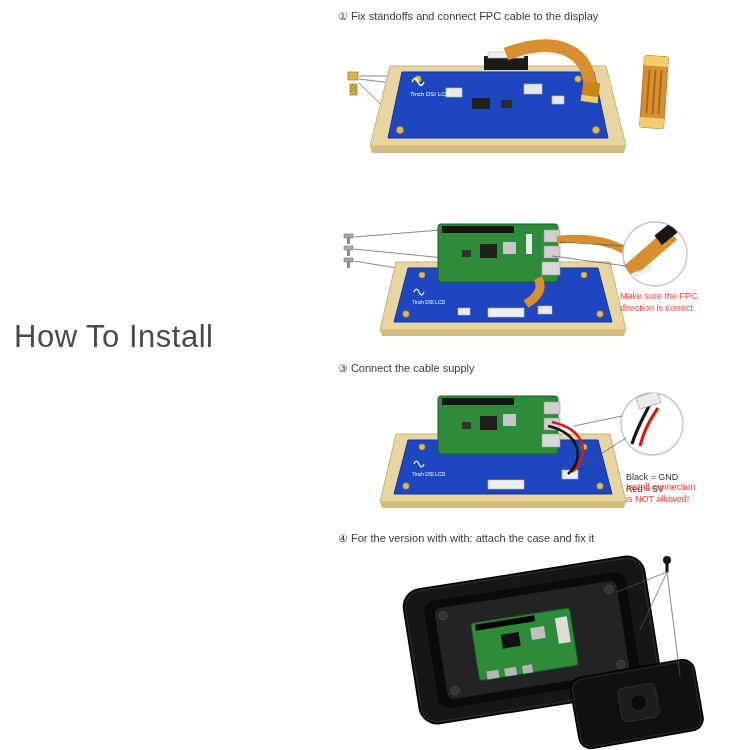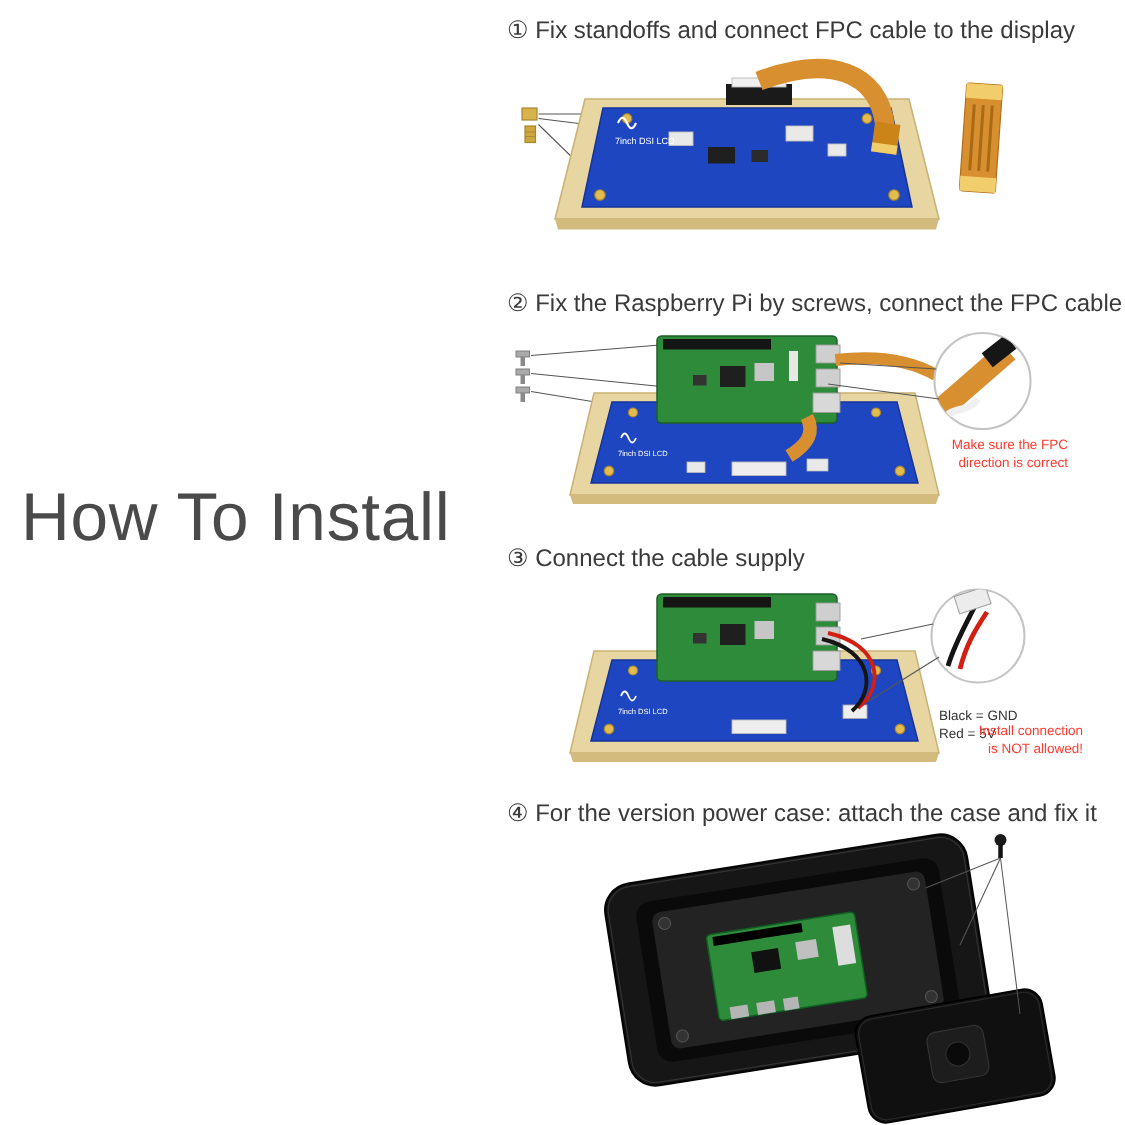--- a/index.html
+++ b/index.html
@@ -2,32 +2,32 @@
 <html><head>
 <meta charset="utf-8">
 <style>
   html,body{margin:0;padding:0;background:#fff;}
   .page{
     position:relative;width:750px;height:750px;background:#ffffff;
     font-family:"Liberation Sans", sans-serif;overflow:hidden;
   }
   .title{
     position:absolute;left:14px;top:320px;width:310px;margin:0;
-    font-size:45px;font-weight:400;color:#4a4a4a;letter-spacing:0.5px;
+    font-size:31px;font-weight:400;color:#4a4a4a;letter-spacing:0.5px;
     line-height:1.1;white-space:nowrap;
   }
   .step-label{
-    position:absolute;left:338px;font-size:16px;color:#3a3a3a;white-space:nowrap;
+    position:absolute;left:338px;font-size:11px;color:#3a3a3a;white-space:nowrap;
   }
   .illus{position:absolute;}
   .note{
     position:absolute;font-size:9px;line-height:1.3;white-space:pre-line;
     text-align:left;
   }
-  .note-red{color:#ff3b30;text-align:right;}
+  .note-red{color:#ff3b30;}
   .note-black{color:#333333;}
 </style>
 </head>
 <body>
 
 <div class="page">
 
   <h1 class="title">How To Install</h1>
 
   <div class="step-label" style="top:10px">① Fix standoffs and connect FPC cable to the display</div>
@@ -77,21 +77,20 @@
     <g transform="rotate(4 316 66)">
       <rect x="304" y="30" width="24" height="72" rx="2" fill="#d88f2f" stroke="#b06f1c" stroke-width="0.8"></rect>
       <rect x="304" y="30" width="24" height="10" fill="#f2cd6b"></rect>
       <rect x="304" y="92" width="24" height="10" fill="#f2cd6b"></rect>
       <rect x="309" y="44" width="2" height="44" fill="#a96a15"></rect>
       <rect x="315" y="44" width="2" height="44" fill="#a96a15"></rect>
       <rect x="321" y="44" width="2" height="44" fill="#a96a15"></rect>
     </g>
   </svg>
 
-  <div class="step-label" style="top:192px">② Fix the Raspberry Pi by screws, connect the FPC cable</div>
 
   <svg class="illus" style="left:338px;top:208px" width="360" height="145" viewBox="0 0 360 145">
     <defs>
       <clipPath id="clip2">
           <circle cx="317" cy="46" r="32"></circle>
         </clipPath>
     </defs>
 
     <g>
       <rect x="6" y="26" width="9" height="4" fill="#aaaaaa" stroke="#777777" stroke-width="0.6"></rect>
@@ -201,21 +200,21 @@
       <line x1="236" y1="46" x2="284" y2="36" stroke="#555" stroke-width="0.7"></line>
       <line x1="240" y1="88" x2="288" y2="58" stroke="#555" stroke-width="0.7"></line>
     </g>
   </svg>
 
   <div class="note note-black" style="left:626px;top:472px;width:80px">Black = GND
 Red = 5V</div>
   <div class="note note-red" style="left:626px;top:482px;width:96px">Install connection
 is NOT allowed!</div>
 
-  <div class="step-label" style="top:532px">④ For the version power case: attach the case and fix it</div>
+  <div class="step-label" style="top:532px">④ For the version with with: attach the case and fix it</div>
 
   <svg class="illus" style="left:382px;top:550px" width="340" height="200" viewBox="0 0 340 200">
 
     <g transform="rotate(-9 150 90)">
       <rect x="28" y="22" width="244" height="136" rx="18" fill="#161616" stroke="#050505" stroke-width="1.5"></rect>
       <rect x="30" y="24" width="240" height="132" rx="16" fill="none" stroke="#333333" stroke-width="0.8"></rect>
       <rect x="48" y="36" width="204" height="108" rx="10" fill="#0a0a0a"></rect>
       <rect x="58" y="44" width="184" height="92" rx="6" fill="#232323"></rect>
       <circle cx="66" cy="52" r="4" fill="#333333" stroke="#555555" stroke-width="0.7"></circle>
       <circle cx="234" cy="52" r="4" fill="#333333" stroke="#555555" stroke-width="0.7"></circle>

